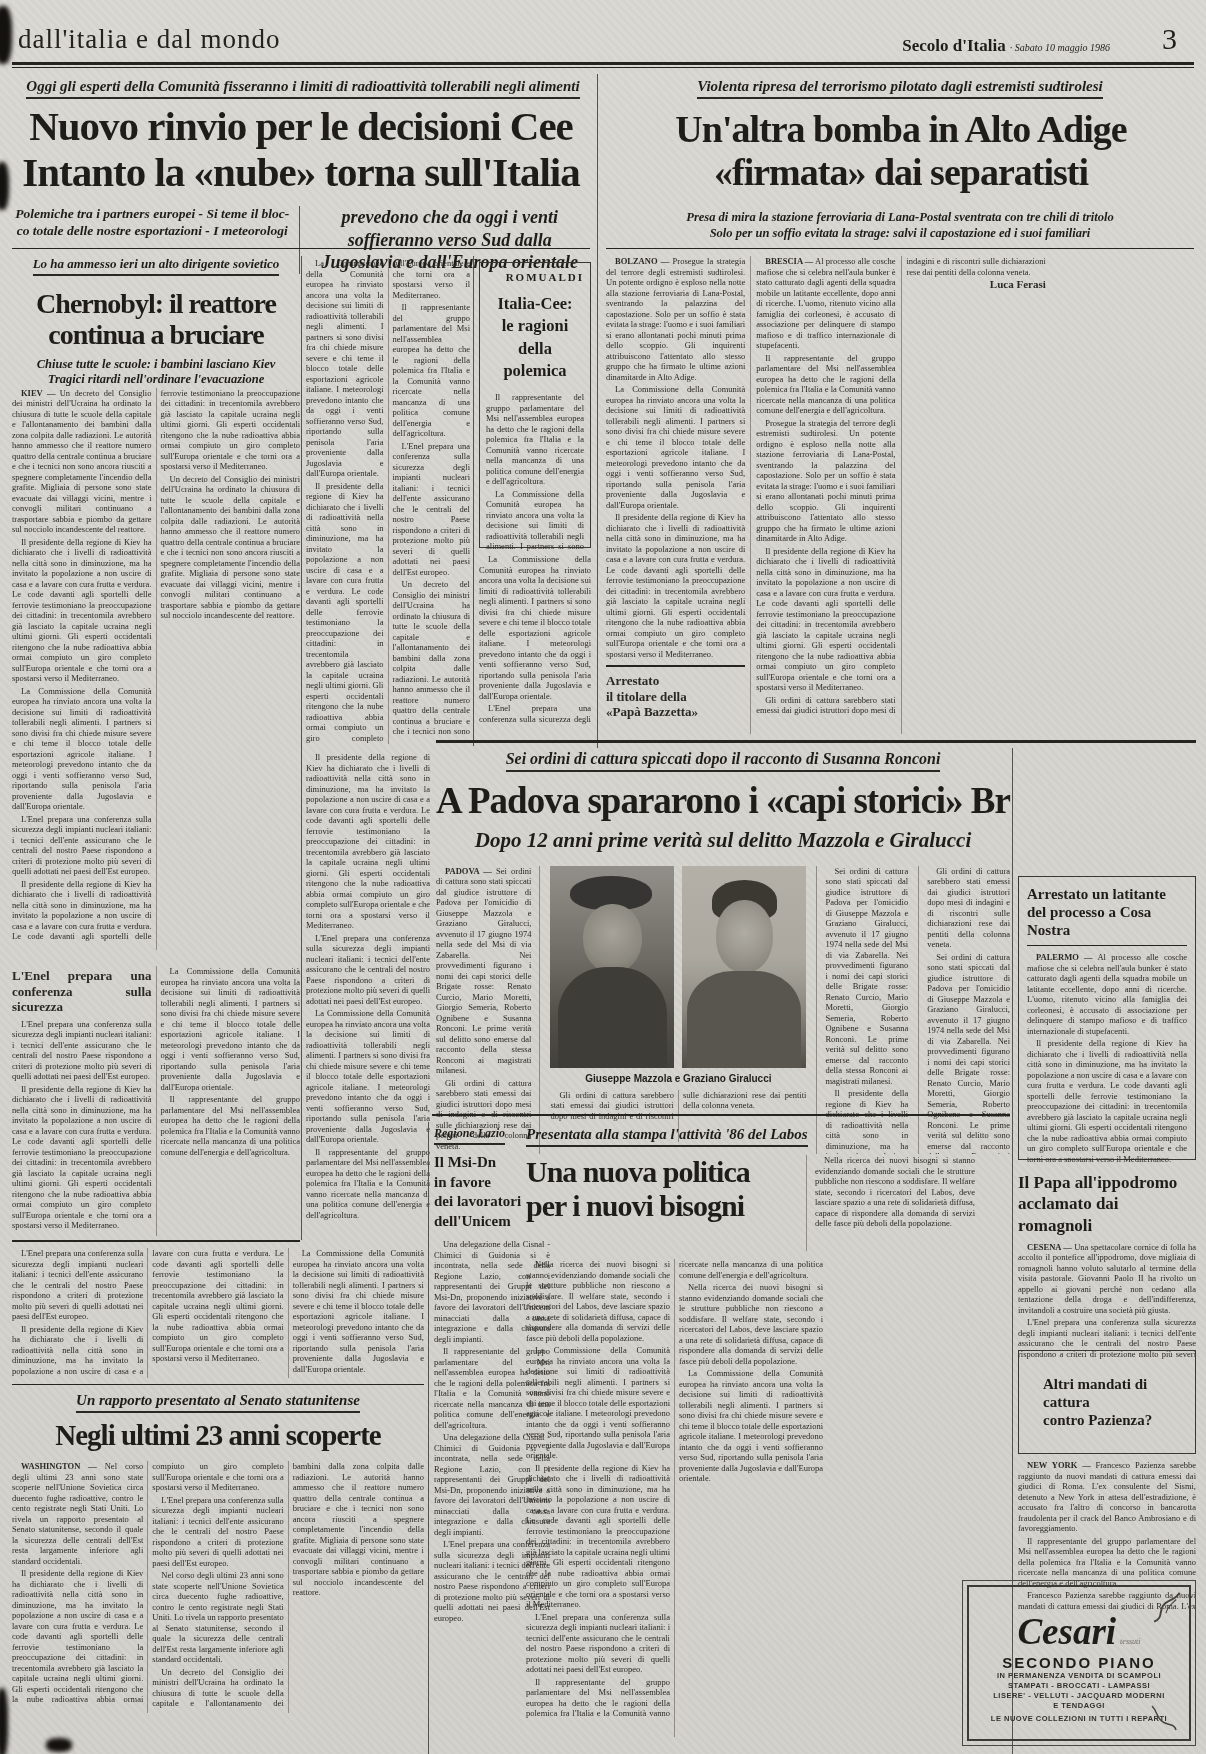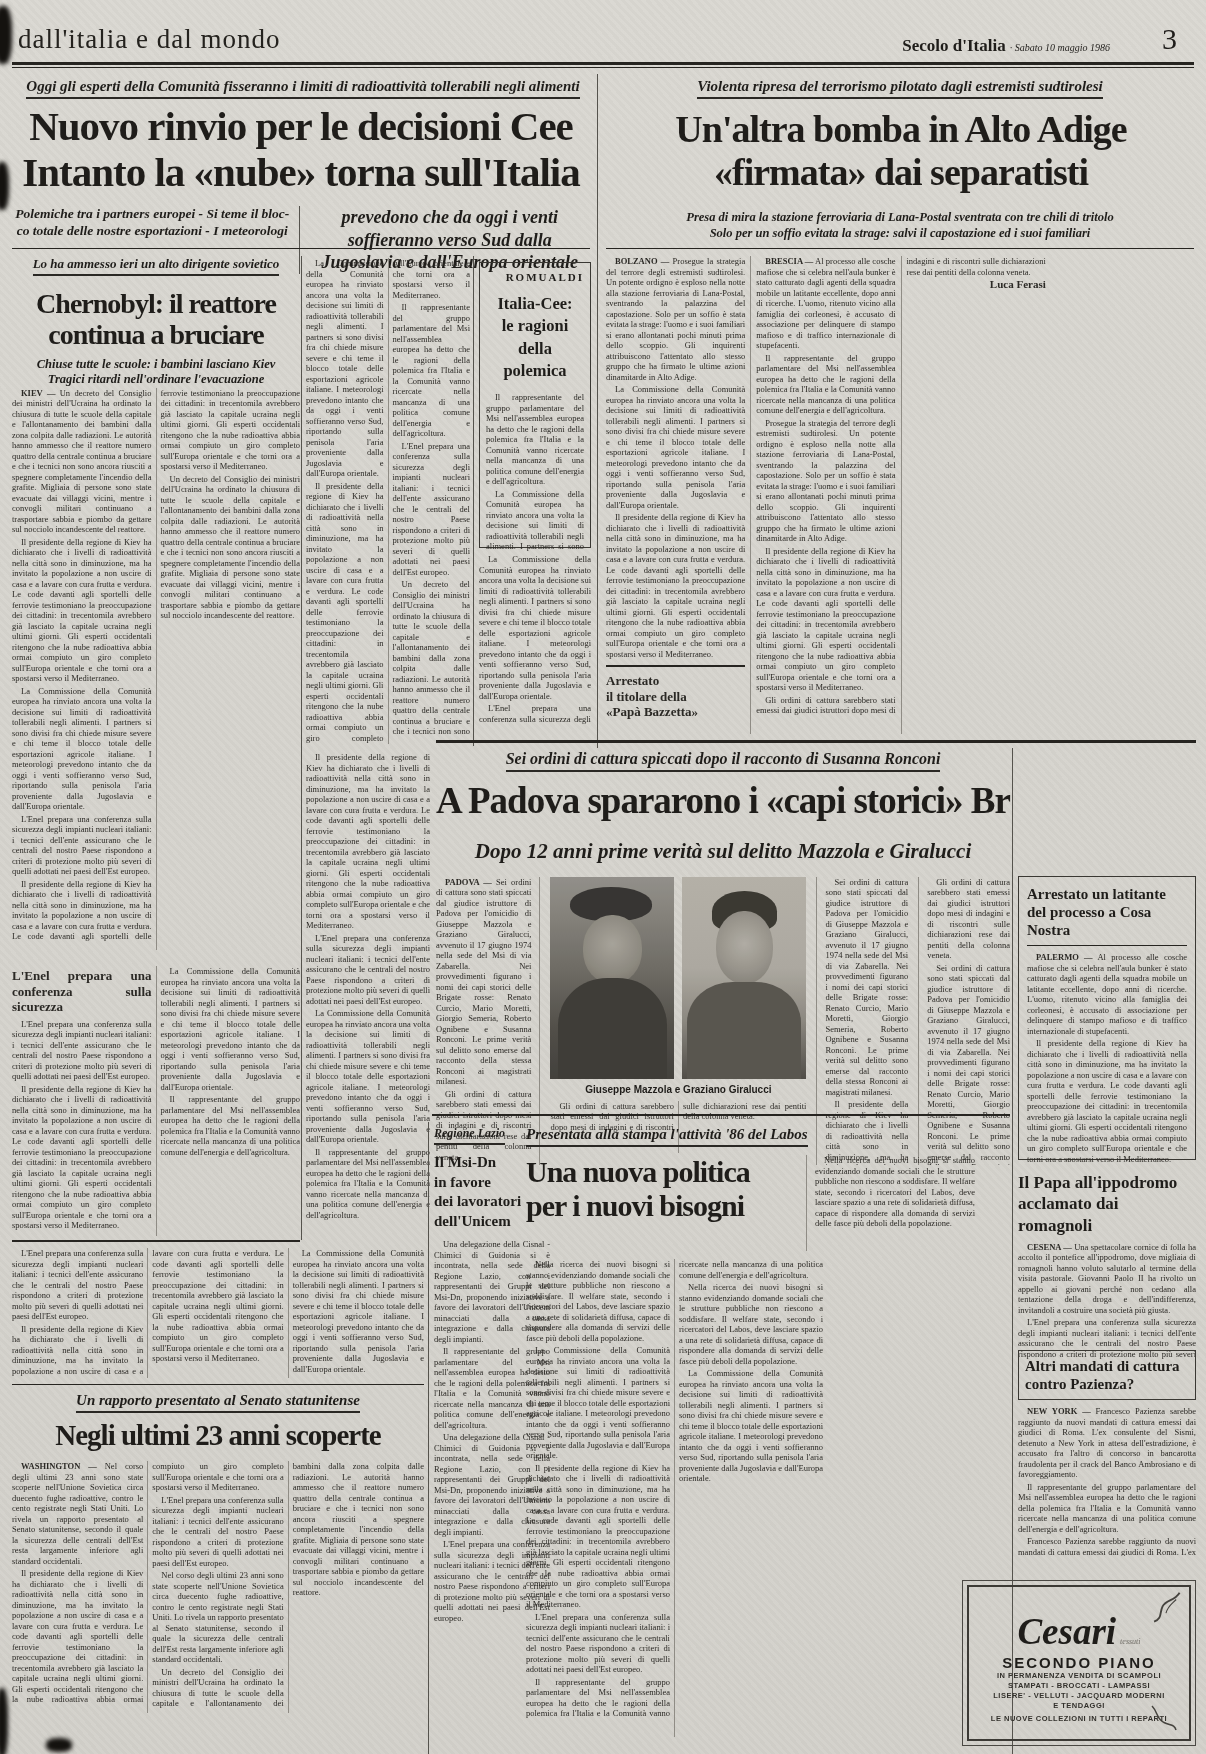--- a/index.html
+++ b/index.html
@@ -188,21 +188,21 @@
     <div class="byline">Luca Ferasi</div>
   </div>
 
   <div class="abs rule" style="left:436px;top:740px;width:760px;height:2.5px;"></div>
 
   <div class="abs" style="left:436px;top:750px;width:574px;">
     <div class="kicker" style="font-size:16px;">
       <span class="inner">Sei ordini di cattura spiccati dopo il racconto di Susanna Ronconi</span>
     </div>
     <div class="hl-xl" style="font-size:37px;margin-top:8px;">A Padova spararono i «capi storici» Br</div>
-    <div class="hl-deck" style="font-size:21px;margin-top:17px;">Dopo 12 anni prime verità sul delitto Mazzola e Giralucci</div>
+    <div class="hl-deck" style="font-size:21px;margin-top:6px;">Dopo 12 anni prime verità sul delitto Mazzola e Giralucci</div>
     <div style="display:flex;gap:10px;margin-top:12px;">
       <div class="body-text" style="width:106px;height:288px;border-right:1px solid #8f8c85;padding-right:8px;">
         <p><span class="dl">PADOVA —</span> <span>Sei ordini di cattura sono stati spiccati dal giudice istruttore di Padova per l'omicidio di Giuseppe Mazzola e Graziano Giralucci, avvenuto il 17 giugno 1974 nella sede del Msi di via Zabarella. Nei provvedimenti figurano i nomi dei capi storici delle Brigate rosse: Renato Curcio, Mario Moretti, Giorgio Semeria, Roberto Ognibene e Susanna Ronconi. Le prime verità sul delitto sono emerse dal racconto della stessa Ronconi ai magistrati milanesi.</span></p>
         <p>Gli ordini di cattura sarebbero stati emessi dai giudici istruttori dopo mesi di indagini e di riscontri sulle dichiarazioni rese dai pentiti della colonna veneta.</p>
       </div>
       <div style="width:260px;">
         <div style="display:flex;gap:8px;">
           <div class="photo ph-bg-m" style="width:124px;height:202px;">
             <div class="ph-hat"></div>
             <div class="ph-face"></div>
@@ -252,21 +252,21 @@
       <div>Il Papa all'ippodromo</div>
       <div>acclamato dai romagnoli</div>
     </div>
     <div class="body-text" style="height:118px;margin-top:6px;">
       <p><span class="dl">CESENA —</span> <span>Una spettacolare cornice di folla ha accolto il pontefice all'ippodromo, dove migliaia di romagnoli hanno voluto salutarlo al termine della visita pastorale. Giovanni Paolo II ha rivolto un appello ai giovani perché non cedano alla tentazione della droga e dell'indifferenza, invitandoli a costruire una società più giusta.</span></p>
       <p>L'Enel prepara una conferenza sulla sicurezza degli impianti nucleari italiani: i tecnici dell'ente assicurano che le centrali del nostro Paese rispondono a criteri di protezione molto più severi di quelli adottati nei paesi dell'Est europeo.</p>
     </div>
   </div>
 
   <div class="abs" style="left:1018px;top:1350px;width:178px;">
-    <div class="boxed subhl" style="font-size:15px;text-align:left;padding:6px;">
+    <div class="boxed subhl" style="font-size:15px;text-align:left;padding:24px;">
       <div>Altri mandati di cattura</div>
       <div>contro Pazienza?</div>
     </div>
     <div class="body-text" style="height:150px;margin-top:6px;">
       <p><span class="dl">NEW YORK —</span> <span>Francesco Pazienza sarebbe raggiunto da nuovi mandati di cattura emessi dai giudici di Roma. L'ex consulente del Sismi, detenuto a New York in attesa dell'estradizione, è accusato fra l'altro di concorso in bancarotta fraudolenta per il crack del Banco Ambrosiano e di favoreggiamento.</span></p>
       <p>Il rappresentante del gruppo parlamentare del Msi nell'assemblea europea ha detto che le ragioni della polemica fra l'Italia e la Comunità vanno ricercate nella mancanza di una politica comune dell'energia e dell'agricoltura.</p>
       <p>Francesco Pazienza sarebbe raggiunto da nuovi mandati di cattura emessi dai giudici di Roma. L'ex consulente del Sismi, detenuto a New York in attesa dell'estradizione, è accusato fra l'altro di concorso in bancarotta fraudolenta per il crack del Banco Ambrosiano e di favoreggiamento.</p>
     </div>
   </div>
 

